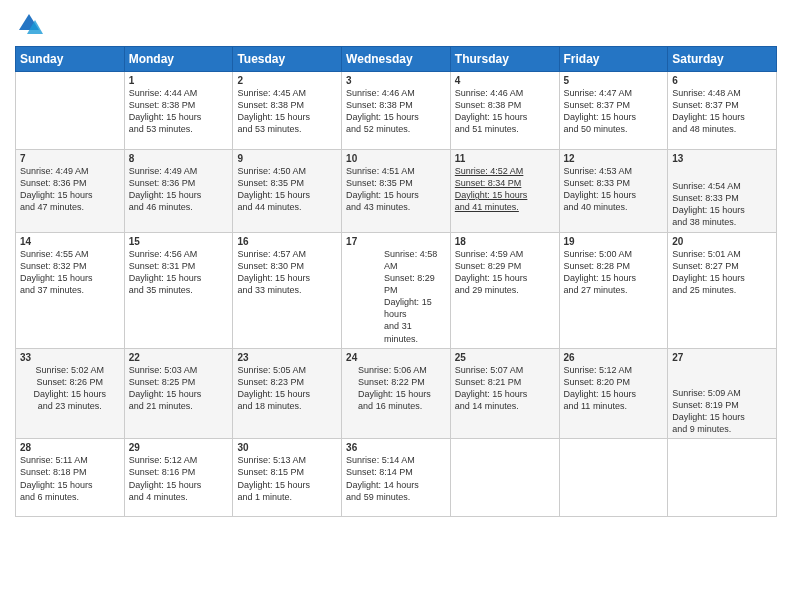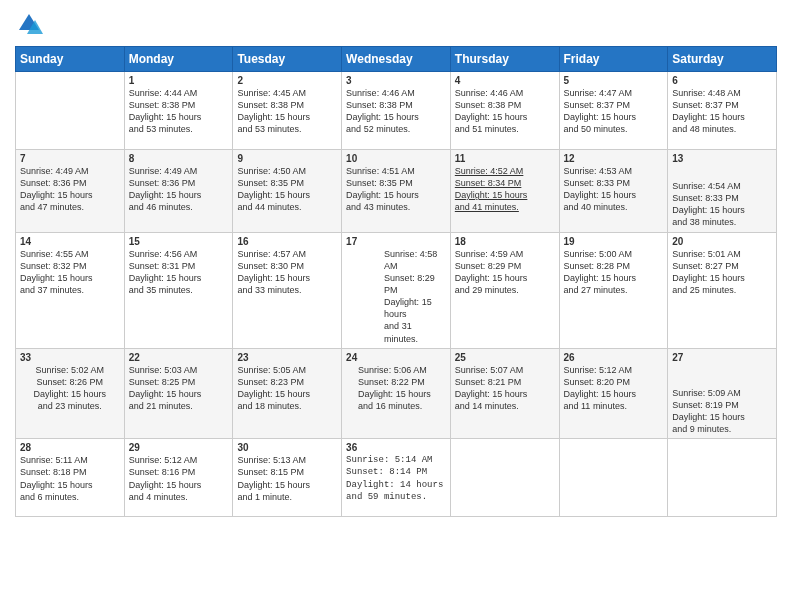--- a/index.html
+++ b/index.html
@@ -336,21 +336,21 @@
           </td>
           <td>
             <span class="day-num">30</span>
             <div class="cell-text" style="white-space: pre-line;">Sunrise: 5:13 AM
 Sunset: 8:15 PM
 Daylight: 15 hours
 and 1 minute.</div>
           </td>
           <td>
             <span class="day-num">36</span>
-            <div class="cell-text" style="white-space: pre-line; font-family: Liberation Mono, monospace;">Sunrise: 5:14 AM
+            <div class="cell-text" style="white-space: pre-line;">Sunrise: 5:14 AM
 Sunset: 8:14 PM
 Daylight: 14 hours
 and 59 minutes.</div>
           </td>
           <td class="empty-cell"></td>
           <td class="empty-cell"></td>
           <td class="empty-cell"></td>
         </tr>
       </tbody>
   </table>

